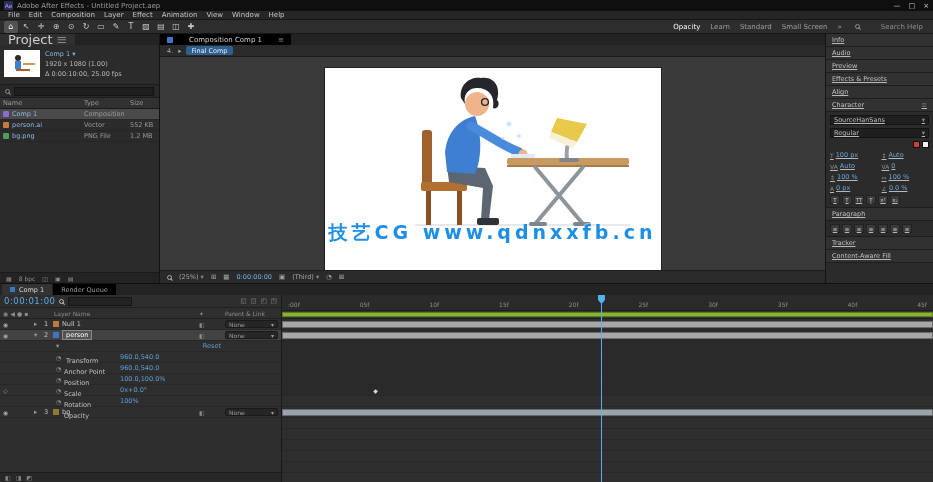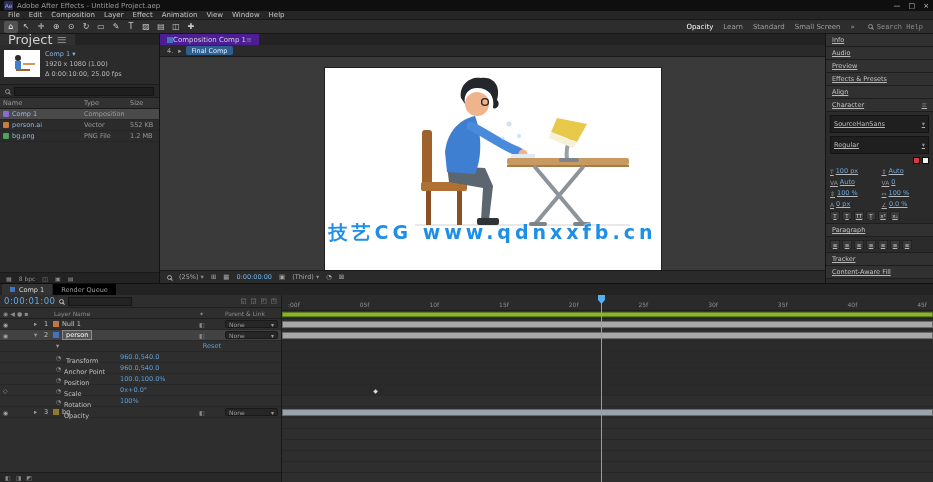--- a/index.html
+++ b/index.html
@@ -10,21 +10,21 @@
   
   .titlebar { height:11px; background:#0f0f0f; display:flex; align-items:center; padding:0 4px; gap:4px; font-size:7px; color:#9a9a9a; }
   .app-badge { width:9px; height:9px; background:#2d2d57; color:#9ba7e0; font-size:6px; display:flex; align-items:center; justify-content:center; border-radius:1px; }
   .win-controls { margin-left:auto; display:flex; gap:8px; color:#cfcfcf; }
   .menubar { height:9px; background:#262626; display:flex; align-items:center; gap:9px; padding:0 8px; font-size:7px; color:#c4c4c4; border-bottom:1px solid #161616; }
   .toolbar { height:14px; background:#2d2d2d; border-bottom:1px solid #161616; display:flex; align-items:center; padding:0 4px; gap:1px; }
   .tool { width:14px; height:12px; display:flex; align-items:center; justify-content:center; color:#c8c8c8; font-size:8px; border-radius:2px; }
   .tool.active { background:#525252; color:#fff; }
   .workspaces { margin-left:auto; display:flex; gap:10px; font-size:7px; color:#9f9f9f; align-items:center; }
   .workspaces .active { color:#ffffff; }
-  .searchbox { display:flex; align-items:center; gap:4px; margin-left:12px; margin-right:6px; color:#8f8f8f; font-size:7px;font-family:Liberation Mono, monospace; }
+  .searchbox { display:flex; align-items:center; gap:21px; margin-left:12px; margin-right:6px; color:#8f8f8f; font-size:7px; }
   .mag { width:5px; height:5px; border:1px solid currentColor; border-radius:50%; position:relative; display:inline-block; }
   .mag::after { content:""; position:absolute; width:3px; height:1px; background:currentColor; transform:rotate(45deg); right:-2px; bottom:-1px; }
 
   
   .main { flex:1; display:flex; min-height:0; }
 
   
   .left-panel { width:160px; background:#2b2b2b; border-right:1px solid #141414; display:flex; flex-direction:column; }
   .panel-tab-row { height:11px; background:#232323; display:flex; }
   .panel-tab { background:#303030; padding:0 8px; display:flex; align-items:center; gap:4px; font-size:13px; color:#d0d0d0; }
@@ -43,35 +43,35 @@
   .trow { color:#8fb8e4; border-bottom:1px solid #262626; }
   .trow .c-type, .trow .c-size { color:#9a9a9a; }
   .trow.selected { background:#4a4a4a; }
   .asset-ico { width:6px; height:6px; flex:none; border-radius:1px; }
   .ico-comp { background:#8a6ccf; } .ico-vec { background:#c77b3f; } .ico-png { background:#4f9e5c; }
   .left-bottom { height:11px; background:#232323; border-top:1px solid #1a1a1a; display:flex; align-items:center; gap:7px; padding:0 6px; font-size:6px; color:#8f8f8f; }
 
   
   .viewer { flex:1; min-width:0; display:flex; flex-direction:column; background:#3a3a3a; }
   .viewer-tabs { height:11px; background:#232323; display:flex; align-items:center; }
-  .vtab { height:100%; background:#4c1d95; display:flex; align-items:center; gap:0; padding:0 7px; font-size:7px; color:#d2d2d2; }
+  .vtab { height:100%; background:#000000; display:flex; align-items:center; gap:16px; padding:0 7px; font-size:7px; color:#d2d2d2; }
   .vtab .sq { width:6px; height:6px; background:#3f74c0; }
   .viewer-crumb { height:12px; background:#2a2a2a; border-bottom:1px solid #1b1b1b; display:flex; align-items:center; gap:5px; padding:0 7px; font-size:6.5px; color:#a8a8a8; }
   .crumb-chip { background:#2d5f8f; color:#e2eefa; padding:0 5px; border-radius:2px; height:9px; display:flex; align-items:center; }
   .canvas-area { flex:1; position:relative; display:flex; align-items:flex-end; justify-content:center; overflow:hidden; }
   .canvas { width:336px; height:202px; background:#ffffff; box-shadow:0 0 0 1px #1f1f1f; position:relative; }
   .watermark { position:absolute; left:50%; top:163px; transform:translateX(-50%); white-space:nowrap; font-size:19px; font-weight:bold; letter-spacing:4px; color:#1e8fe8; text-shadow:0 0 2px #fff, 0 0 2px #fff; pointer-events:none; }
   .viewer-toolbar { height:13px; background:#2a2a2a; border-top:1px solid #1b1b1b; display:flex; align-items:center; gap:7px; padding:4px 7px; font-size:6.5px; color:#a6a6a6; }
   .vt-time { color:#6fb1e8; }
 
   
   .right-panel { width:108px; background:#2b2b2b; border-left:1px solid #141414; display:flex; flex-direction:column; font-size:6.5px; overflow:hidden;text-decoration:underline; }
   .rp-head { height:13px; flex:none; background:#313131; border-bottom:1px solid #1e1e1e; display:flex; align-items:center; justify-content:space-between; padding:0 6px; color:#c2c2c2; }
   .rp-body { padding:3px 4px; display:flex; flex-direction:column; gap:3px; border-bottom:1px solid #1e1e1e; }
-  .rp-select { height:10px; background:#1f1f1f; border:1px solid #141414; display:flex; align-items:center; justify-content:space-between; padding:8px 3px; color:#bdbdbd; }
+  .rp-select { height:10px; background:#1f1f1f; border:1px solid #141414; display:flex; align-items:center; justify-content:space-between; padding:0 3px; color:#bdbdbd; }
   .swatch-row { display:flex; justify-content:flex-end; gap:2px; align-items:center; }
   .swatch { width:7px; height:7px; border:1px solid #0f0f0f; }
   .sw-fill { background:#d13b3b; } .sw-stroke { background:#f2f2f2; }
   .rp-row { display:flex; justify-content:space-between; }
   .rp-field { display:flex; align-items:center; gap:2px; width:48%; }
   .rp-field .fi { color:#8f8f8f; font-size:6px; }
   .rp-field .fv { color:#6fa8dc; }
   .style-row { display:flex; gap:2px; }
   .mini-btn { width:10px; height:9px; background:#3a3a3a; border:1px solid #222; color:#c8c8c8; font-size:5.5px; display:flex; align-items:center; justify-content:center; }
 

